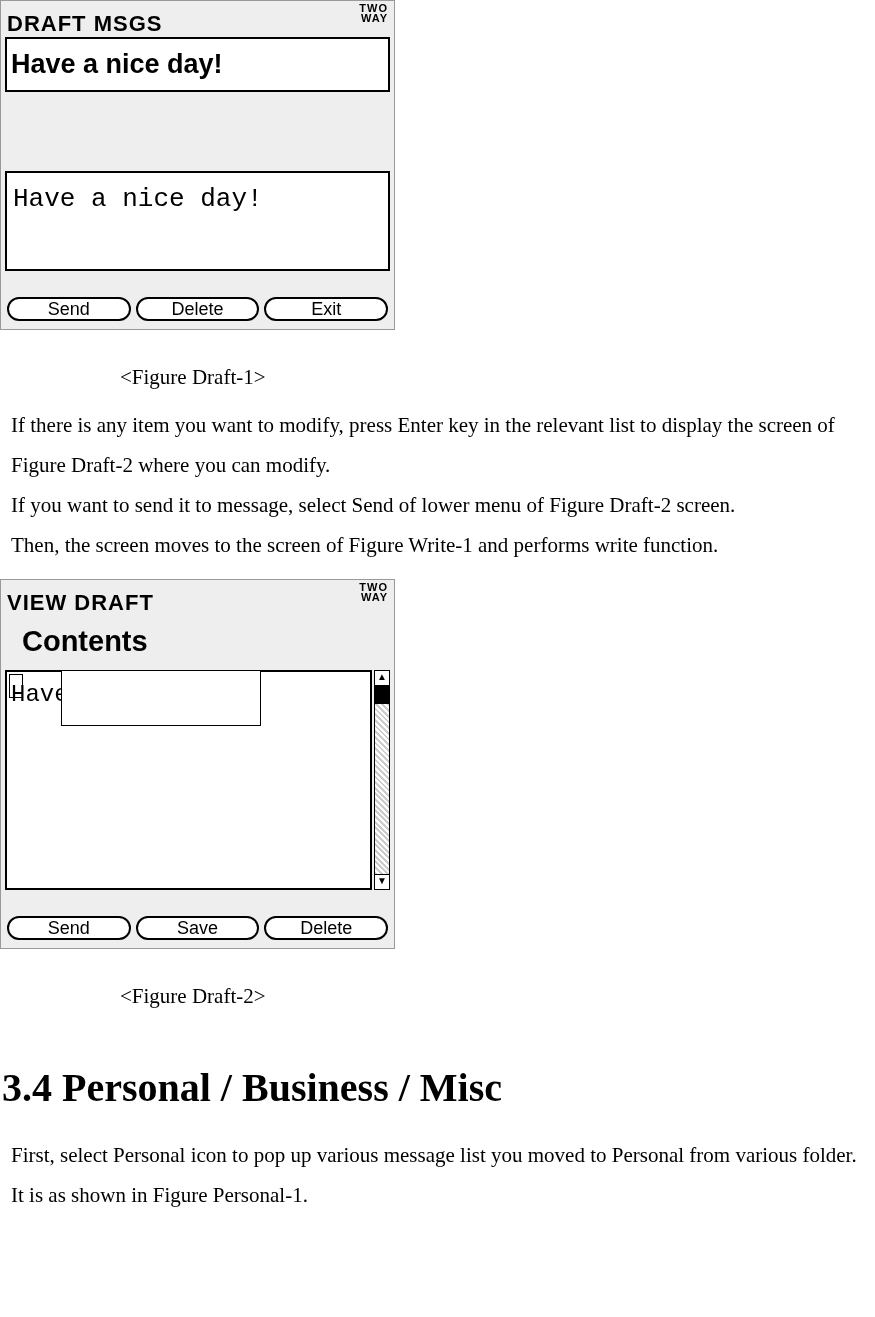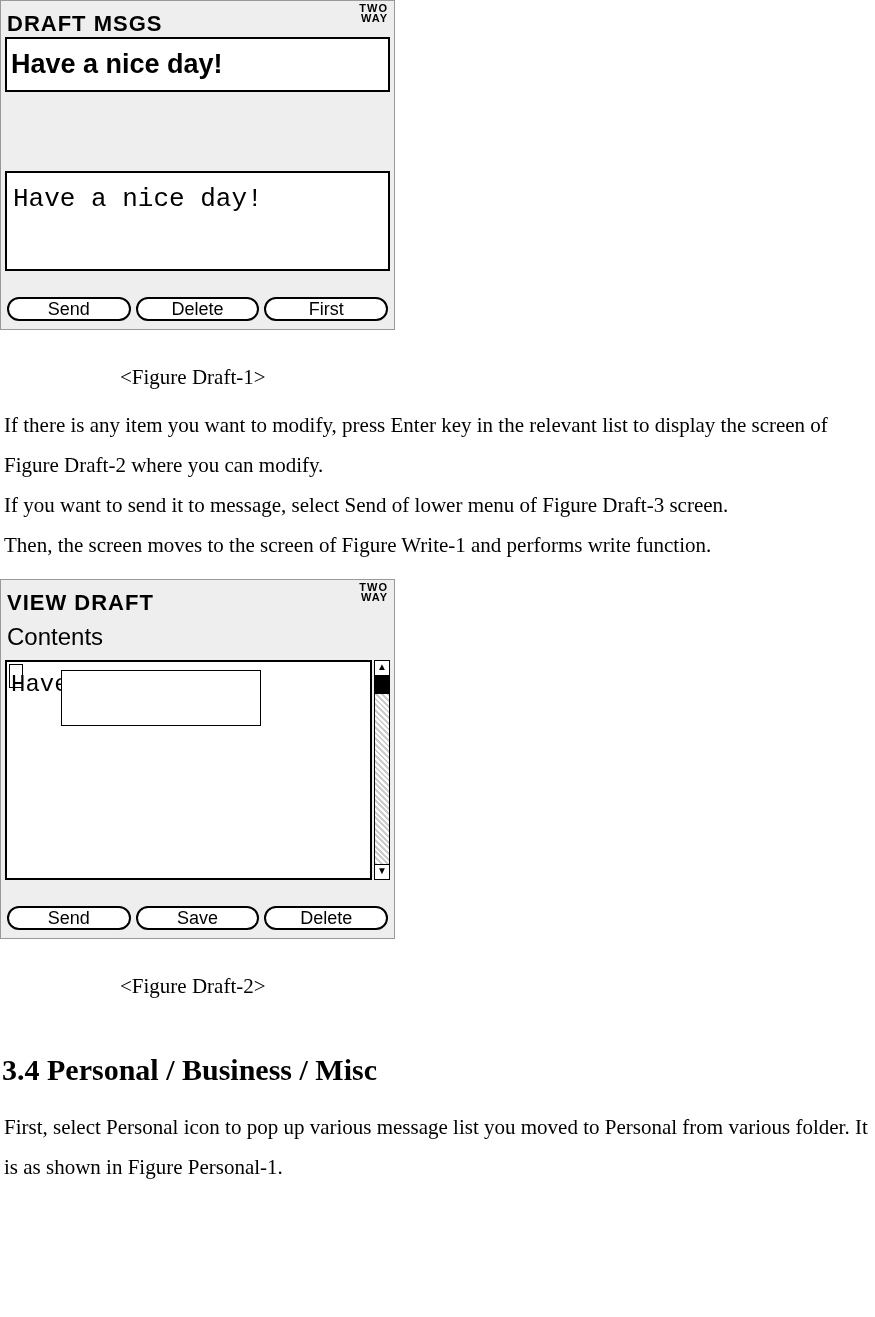--- a/index.html
+++ b/index.html
@@ -86,23 +86,23 @@
     font-family: Arial, sans-serif;
     font-size: 18px;
     padding: 0 4px;
     height: 24px;
     line-height: 20px;
   }
 
   
   .contents-label {
     font-family: Arial, sans-serif;
-    font-weight: normal;
-    font-size: 24px;
-    padding: 0 6px;
+    font-weight: bold;
+    font-size: 29px;
+    padding: 0 21px;
     margin-top: -2px;
   }
   .edit-area-wrap {
     display: flex;
     padding: 0 4px;
     height: 220px;
   }
   .edit-area {
     flex: 1;
     border: 2px solid #000;
@@ -164,28 +164,28 @@
   }
 
   
   .caption {
     padding-left: 120px;
     margin: 28px 0 8px 0;
     font-size: 21px;
   }
   .para {
     margin: 0;
-    padding: 0 4px;
+    padding: 0 11px;
     font-size: 21px;
     line-height: 1.9;
   }
   h2.section {
     font-family: "Times New Roman", Times, serif;
     font-weight: bold;
-    font-size: 30px;
+    font-size: 40px;
     margin: 34px 0 10px 0;
     padding: 0 2px;
   }
   .gap { height: 14px; }
 </style>
 </head>
 <body>
 
 <div class="page">
 
@@ -197,28 +197,28 @@
         <div>WAY</div>
       </div>
     </div>
     <div class="list-area">
       <div class="list-item selected">Have a nice day!</div>
     </div>
     <div class="preview-box">Have a nice day!</div>
     <div class="button-row">
       <div class="dev-btn">Send</div>
       <div class="dev-btn">Delete</div>
-      <div class="dev-btn">First</div>
+      <div class="dev-btn">Exit</div>
     </div>
   </div>
 
   <div class="caption">&lt;Figure Draft-1&gt;</div>
 
   <p class="para">If there is any item you want to modify, press Enter key in the relevant list to display the screen of Figure Draft-2 where you can modify.</p>
-  <p class="para">If you want to send it to message, select Send of lower menu of Figure Draft-3 screen.</p>
+  <p class="para">If you want to send it to message, select Send of lower menu of Figure Draft-2 screen.</p>
   <p class="para">Then, the screen moves to the screen of Figure Write-1 and performs write function.</p>
 
   <div class="gap"></div>
 
   <div class="device-screen" style="position:relative;">
     <div class="dev-header">
       <div class="dev-title">VIEW DRAFT</div>
       <div class="two-way">
         <div>TWO</div>
         <div>WAY</div>

